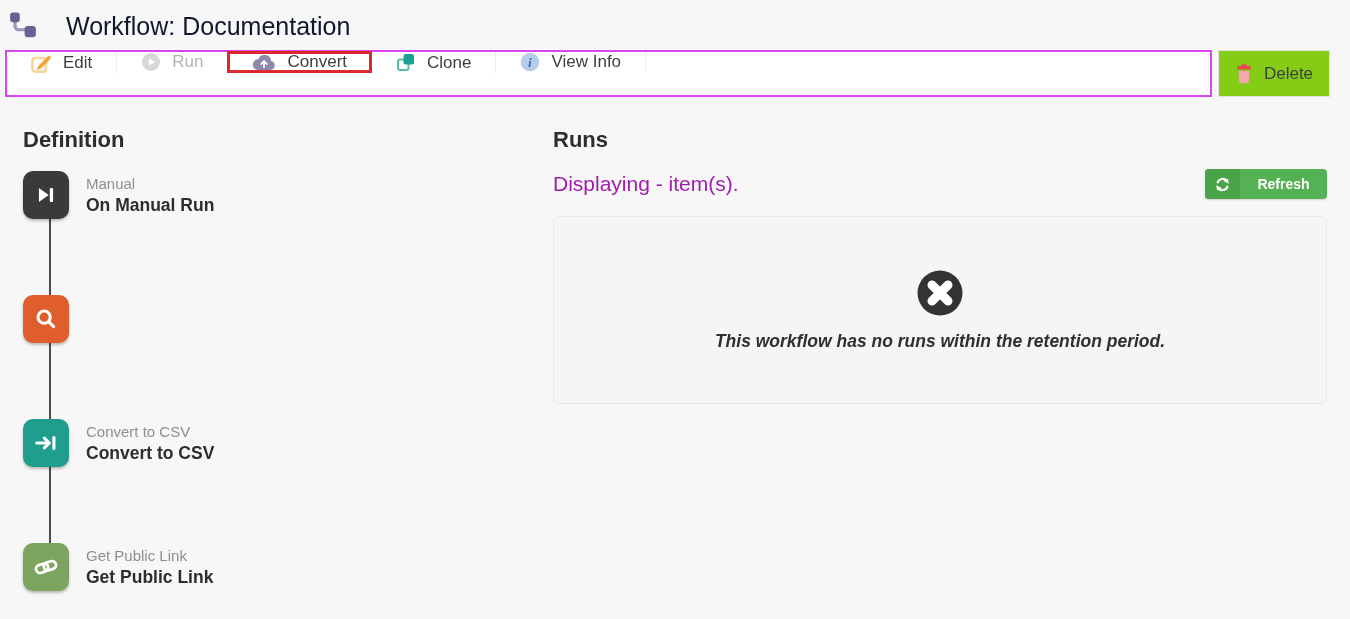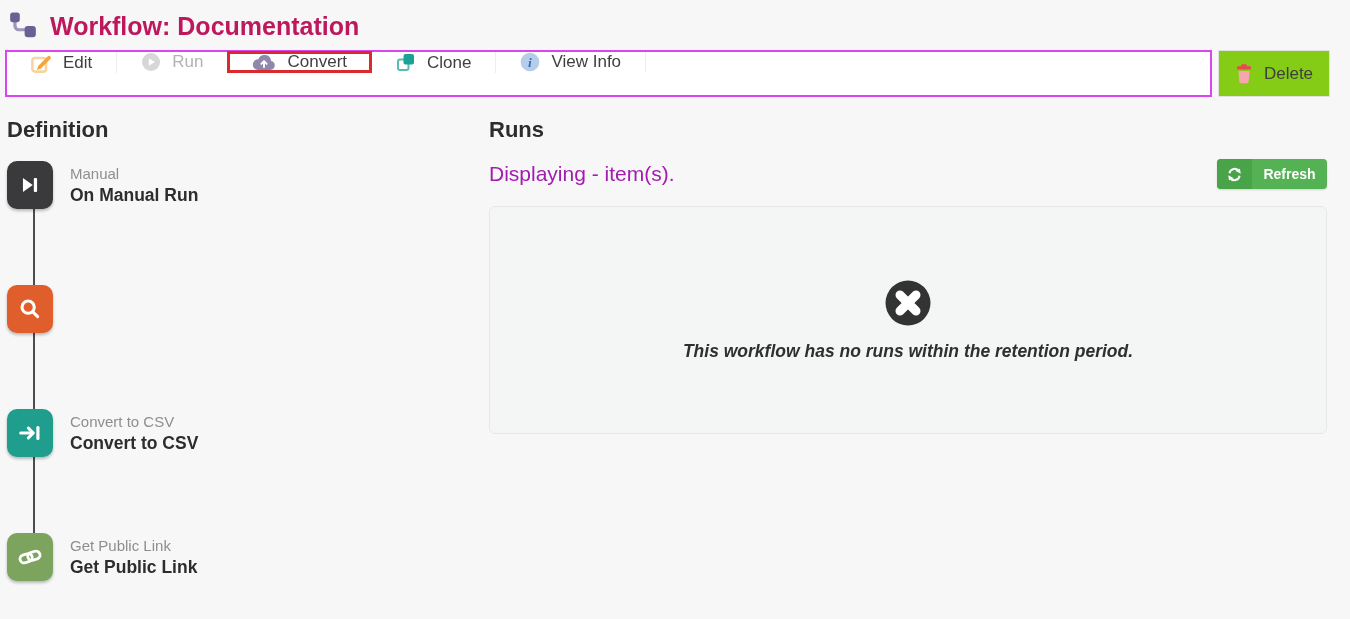--- a/index.html
+++ b/index.html
@@ -11,21 +11,21 @@
     color:#333;
     overflow:hidden;
   }
 
   
   .page-header {
     display:flex; align-items:center; gap:12px;
     padding:8px 0 0 8px; height:44px;
   }
   .page-title {
-    font-size:25px; font-weight:700; color:#be185d; margin:0;
+    font-size:25px; font-weight:400; color:#0f172a; margin:16px;
   }
 
   
   .toolbar-row {
     display:flex; align-items:stretch;
     margin:6px 20px 0 5px; height:47px;
   }
   .toolbar-main {
     flex:1; background:#fff; border:2px solid #d946ef;
     display:flex; align-items:flex-start;
@@ -42,21 +42,21 @@
     border:3px solid #da2a2e; pointer-events:none;
   }
   .toolbar-delete {
     width:112px; margin-left:6px;
     background:#84cc16; border:1px solid #e2e2e2;
     display:flex; align-items:center; justify-content:center; gap:11px;
     font-size:17px; color:#3f3f3f; cursor:pointer;
   }
 
   
-  .main-area { display:flex; margin-top:20px; padding:0 23px 0 7px; }
+  .main-area { display:flex; margin-top:30px; padding:0 23px 0 23px;gap:48px; }
   .col-left { width:482px; flex-shrink:0; }
   .col-right { flex:1; }
   .section-heading { font-size:22px; font-weight:700; color:#2d2d2d; margin:0; }
 
   
   .steps { position:relative; margin-top:18px; }
   .steps::before {
     content:""; position:absolute; left:26px; top:24px; bottom:24px;
     width:2px; background:#4c4c4c;
   }
@@ -76,33 +76,33 @@
   .step-type { font-size:15px; color:#8e8e8e; }
   .step-name { font-size:17.5px; font-weight:700; color:#2d2d2d; margin-top:3px; }
 
   
   .runs-row {
     display:flex; justify-content:space-between; align-items:center;
     margin-top:16px;
   }
   .displaying-text { font-size:21px; color:#a21caf; }
   .refresh-btn {
-    width:110px; height:30px; background:#54b254; border:none; border-radius:4px;
+    width:122px; height:30px; background:#54b254; border:none; border-radius:4px;
     display:flex; align-items:center; overflow:hidden;
     color:#fff; cursor:pointer; padding:0;
     box-shadow:0 1px 2px rgba(0,0,0,0.15);
   }
   .refresh-icon-seg {
     width:35px; height:100%; background:#49a449;
     display:flex; align-items:center; justify-content:center; flex-shrink:0;
   }
   .refresh-label { flex:1; text-align:center; font-weight:700; font-size:14px; color:#fff; }
 
   .empty-panel {
-    margin-top:17px; height:228px;
+    margin-top:17px; height:188px;
     background:#f4f5f5; border:1px solid #e7e7e7; border-radius:6px;
     display:flex; flex-direction:column; align-items:center; justify-content:center;
   }
   .empty-msg {
     margin-top:14px; font-size:17.5px; font-weight:700; font-style:italic;
     color:#2f2f2f;
   }
 </style>
 </head>
 <body>

